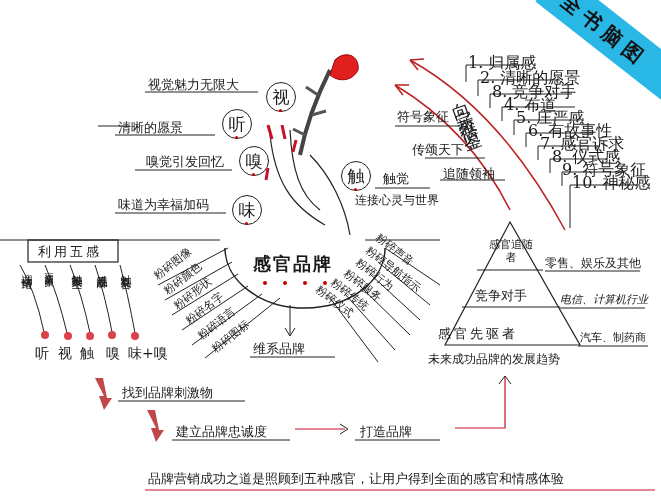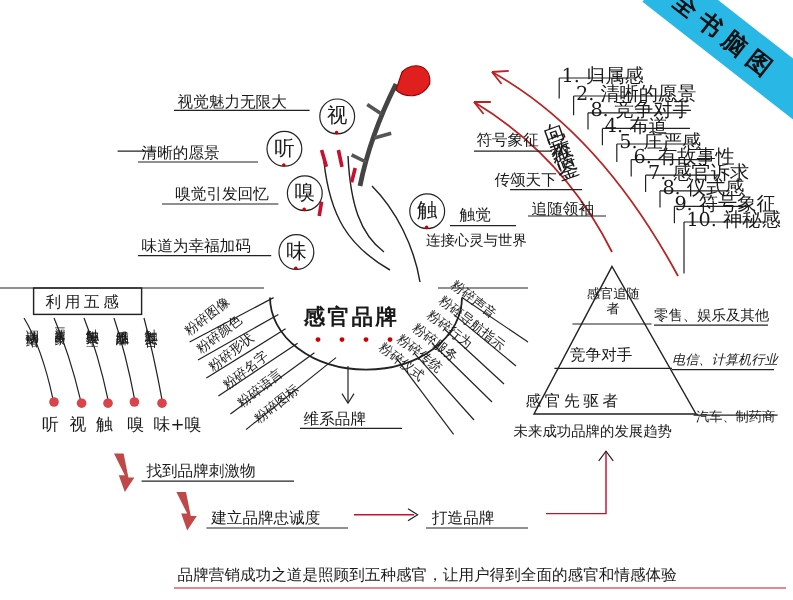--- a/index.html
+++ b/index.html
@@ -206,21 +206,21 @@
   <div class="abs hw" style="left:106px;top:345px;font-size:14px;">嗅</div>
   <div class="abs hw" style="left:128px;top:345px;font-size:14px;">味+嗅</div>
 </div>
 
 <div>
   <div class="abs hw t11" style="left:488px;top:238px;width:46px;white-space:normal;text-align:center;line-height:13px;">感官追随者</div>
   <div class="abs hw t12" style="left:545px;top:255px;">零售、娱乐及其他</div>
   <div class="abs hw t13" style="left:475px;top:287px;">竞争对手</div>
   <div class="abs hw t11" style="left:560px;top:292px;font-style:italic;">电信、计算机行业</div>
   <div class="abs hw t13" style="left:438px;top:325px;letter-spacing:3px;font-family:Liberation Mono, monospace;">感官先驱者</div>
-  <div class="abs hw t11" style="left:580px;top:340px;">汽车、制药商</div>
+  <div class="abs hw t11" style="left:580px;top:330px;">汽车、制药商</div>
   <div class="abs hw t12" style="left:428px;top:351px;">未来成功品牌的发展趋势</div>
 </div>
 
 <div>
   <div class="abs hw t13" style="left:122px;top:384px;">找到品牌刺激物</div>
   <div class="abs hw t13" style="left:176px;top:423px;">建立品牌忠诚度</div>
   <div class="abs hw t13" style="left:360px;top:423px;">打造品牌</div>
 </div>
 
 <div class="abs hw" style="left:148px;top:470px;font-size:13px;text-align:right;">品牌营销成功之道是照顾到五种感官，让用户得到全面的感官和情感体验</div>

